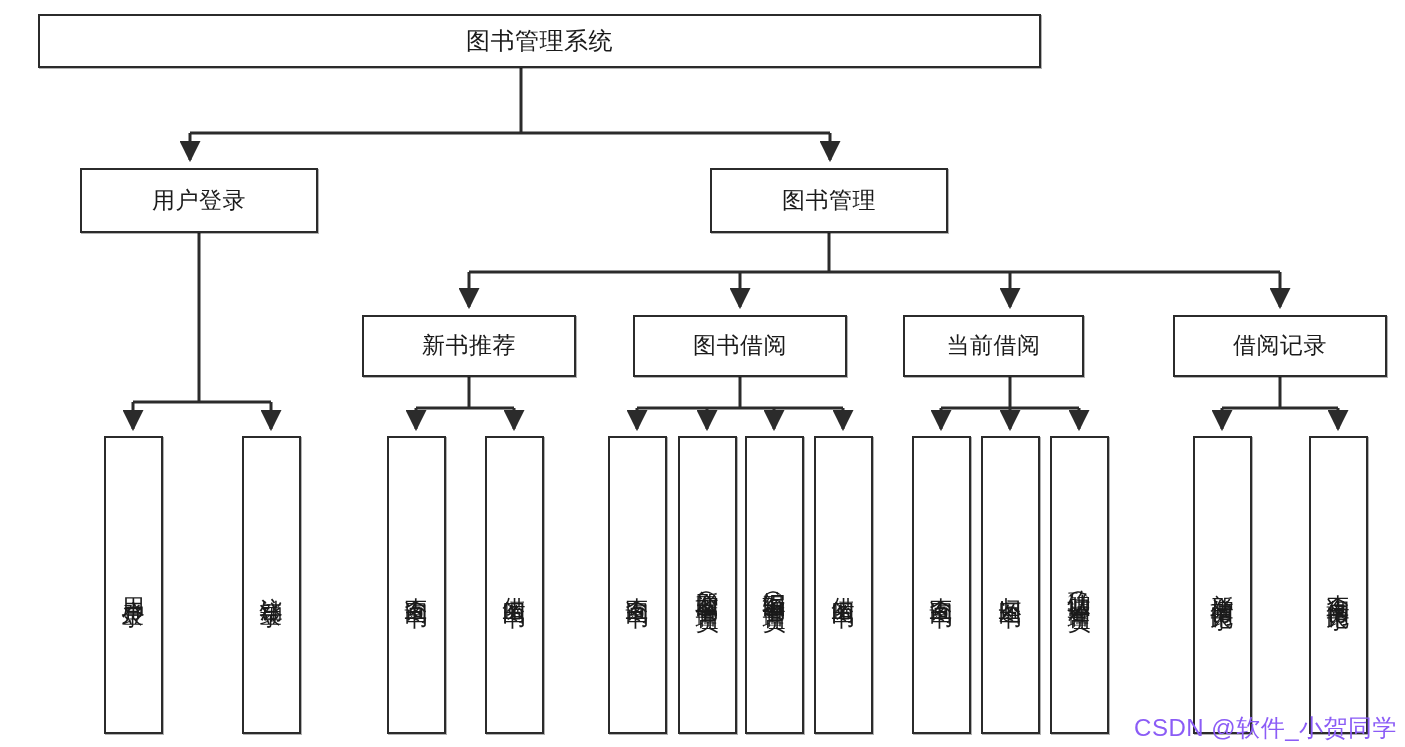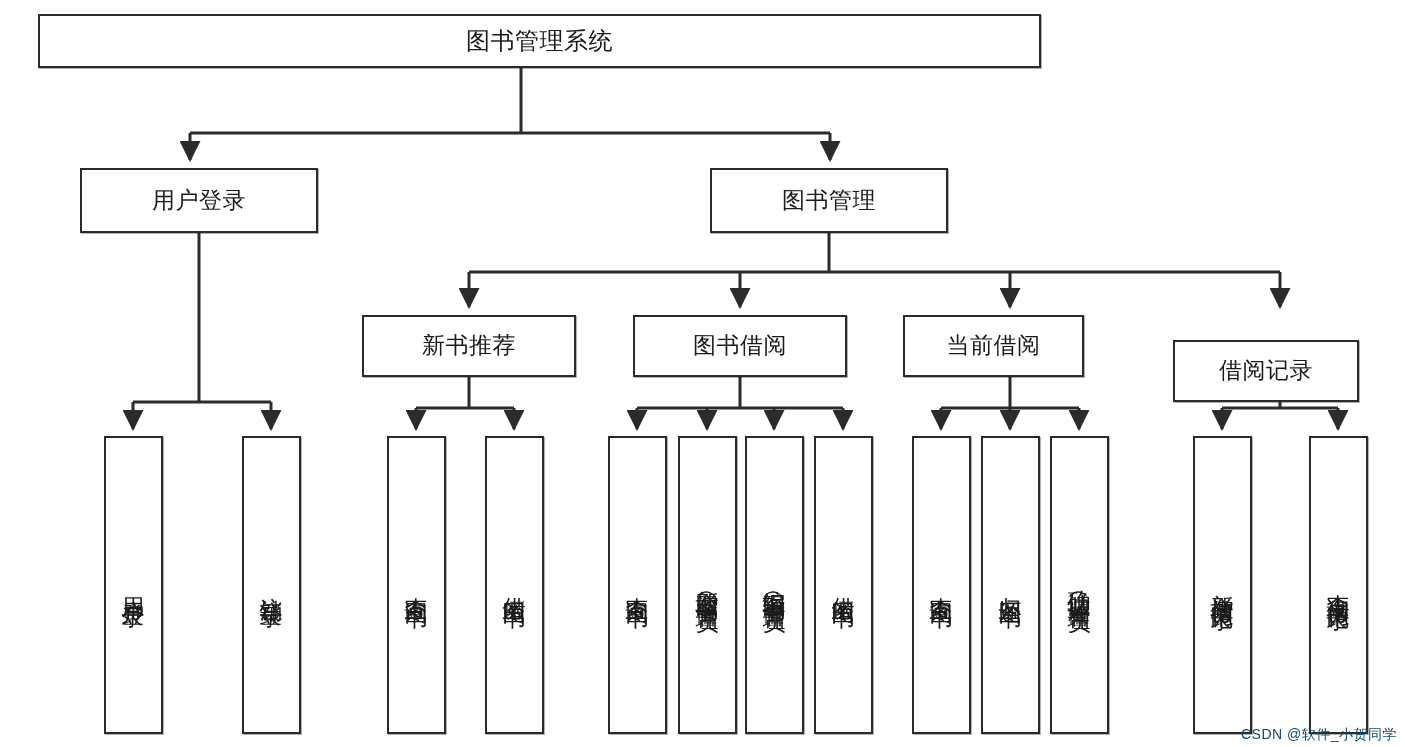--- a/index.html
+++ b/index.html
@@ -62,22 +62,22 @@
     font-size: 23px;
     line-height: 1.05;
     letter-spacing: 3px;
     white-space: nowrap;
     max-height: 268px;
   }
   #watermark {
     position: absolute;
     right: 8px;
     bottom: 3px;
-    font-size: 14px;
-    color: #0c4a6e;
+    font-size: 24px;
+    color: #8b5cf6;
     letter-spacing: 0.5px;
     white-space: nowrap;
     user-select: none;
   }
 </style>
 </head>
 <body>
 
 <div id="diagram-canvas">
 
@@ -144,21 +144,21 @@
 
   <div class="node horiz" style="left:710px; top:168px; width:238px; height:65px;">
     <span class="node-label">图书管理</span>
   </div>
   <div class="node horiz" style="left:633px; top:315px; width:214px; height:62px;">
     <span class="node-label">图书借阅</span>
   </div>
   <div class="node horiz" style="left:903px; top:315px; width:181px; height:62px;">
     <span class="node-label">当前借阅</span>
   </div>
-  <div class="node horiz" style="left:1173px; top:315px; width:186px; height:62px;margin-top:25px;">
+  <div class="node horiz" style="left:1173px; top:315px; width:214px; height:62px;">
     <span class="node-label">借阅记录</span>
   </div>
 
   <div class="node vert" style="left:104px; top:436px; width:59px; height:298px;">
     <span class="node-label">用户登录</span>
   </div>
   <div class="node vert" style="left:242px; top:436px; width:59px; height:298px;">
     <span class="node-label">注销登录</span>
   </div>
 

